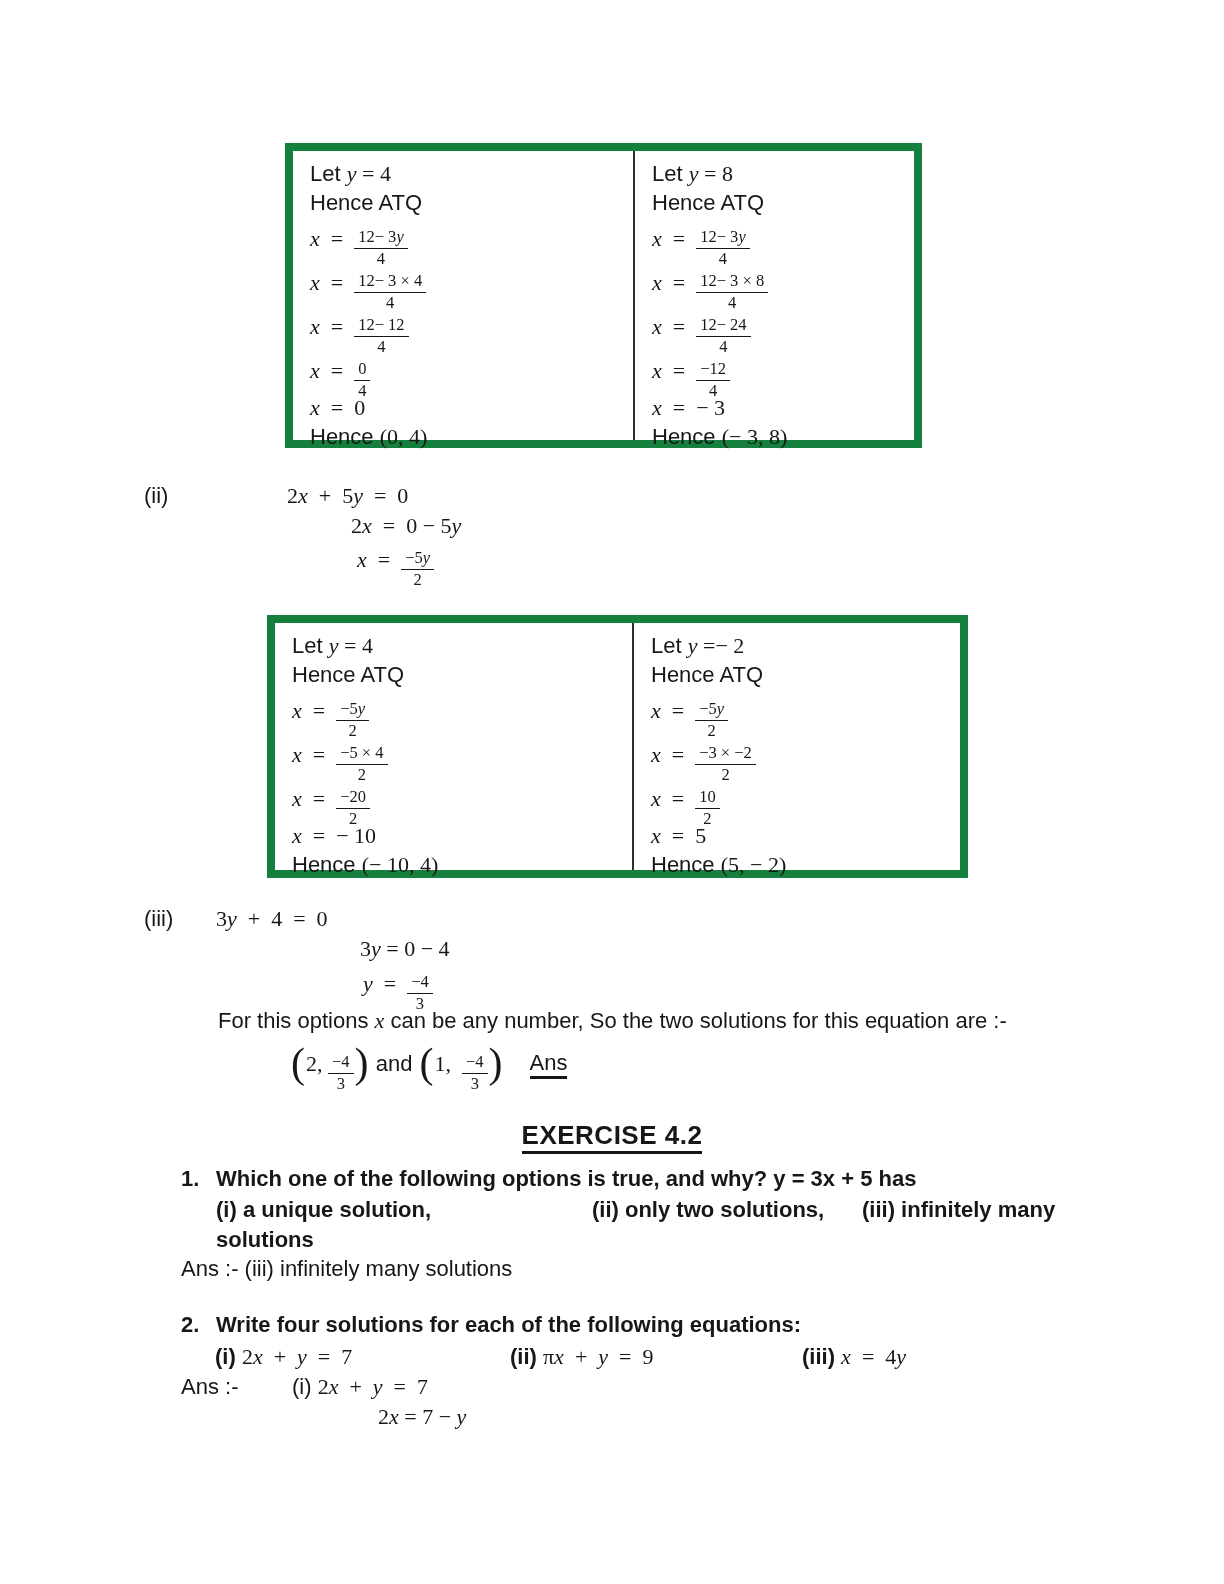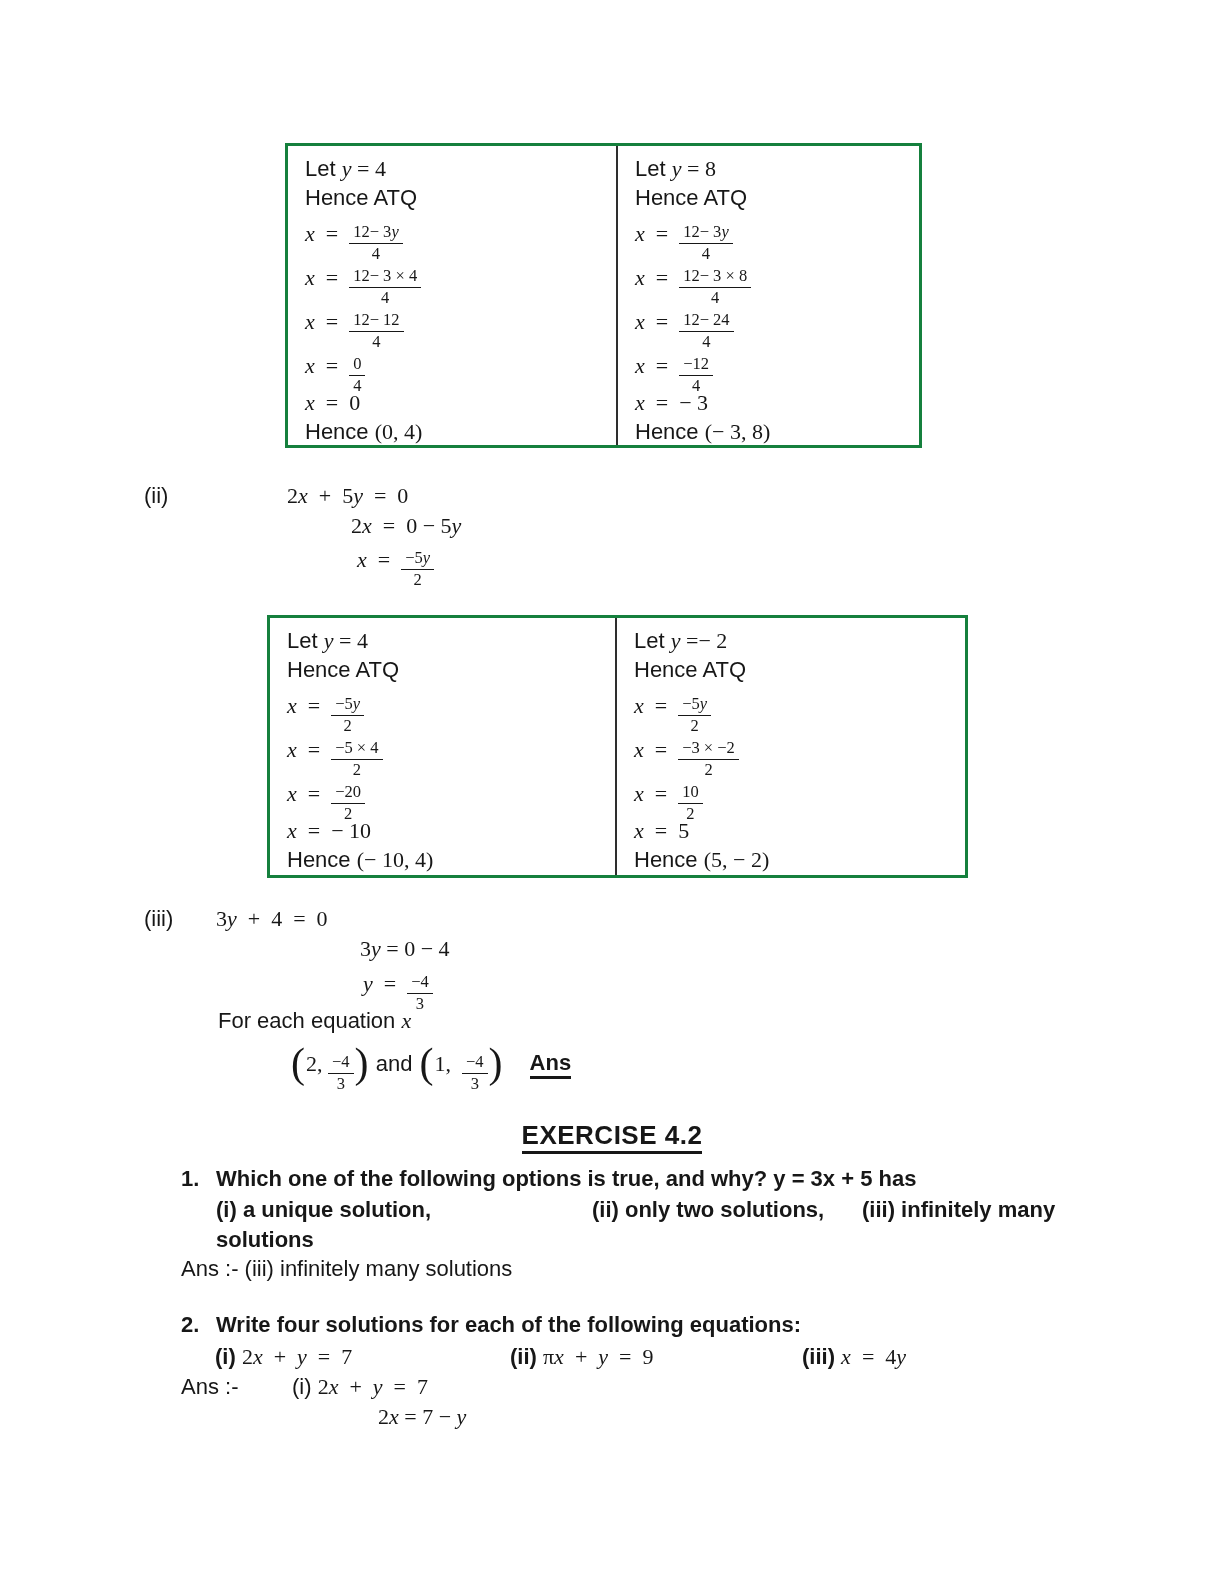--- a/index.html
+++ b/index.html
@@ -8,37 +8,37 @@
     position:relative; width:1224px; height:1584px; background:#ffffff;
     font-family:"Liberation Sans", sans-serif; font-size:22px; color:#171717;
     overflow:hidden;
   }
   .abs { position:absolute; }
   .b { font-weight:bold; }
   .sans { font-family:"Liberation Sans", sans-serif; white-space:pre; }
   .math { font-family:"Liberation Serif", serif; white-space:pre; }
   .mv { font-family:"Liberation Serif", serif; font-style:italic; }
   
-  .mtable { position:absolute; border:3px solid #15803d; display:flex; background:#fff; }
+  .mtable { position:absolute; border:8px solid #15803d; display:flex; background:#fff;gap:12px; }
   .cell { height:100%; padding:8px 0 0 17px; }
   .cell-r { border-left:2px solid #2e2e2e; flex:1; }
   .tline { display:flex; align-items:center; height:29px; }
   .tstep { display:flex; align-items:center; height:44px; }
   
   .frac { display:inline-flex; flex-direction:column; align-items:center; line-height:1.12;margin-top:18px; }
   .frac .num, .frac .den { font-size:16.5px; font-family:"Liberation Serif", serif; white-space:pre; }
   .frac .num { border-bottom:1.5px solid #171717; padding:0 4px 1px; }
   .frac .den { padding-top:1px; }
   
   .eqrow { position:absolute; display:flex; align-items:center; height:30px; }
   .eqrow.fr { height:48px; }
   
   .sol { position:absolute; display:flex; align-items:center; height:52px; }
   .paren { font-family:"Liberation Serif", serif; font-size:42px; font-weight:300; line-height:0.85; padding:0 1px; }
-  .ansu { font-family:"Liberation Sans", sans-serif; font-weight:bold; border-bottom:3px solid #171717; padding-bottom:0px; margin-left:26px; }
+  .ansu { font-family:"Liberation Sans", sans-serif; font-weight:normal; border-bottom:3px solid #171717; padding-bottom:0px; margin-left:26px; }
   .headu { font-weight:bold; font-size:26px; border-bottom:3px solid #171717; padding-bottom:1px; letter-spacing:0.5px; }
 </style>
 </head>
 <body>
 
 <div id="page">
 
   <div class="mtable" style="left:285px;top:143px;width:637px;height:305px;">
     <div class="cell" style="width:328px;">
       <div class="tline">
@@ -205,21 +205,21 @@
   <div class="eqrow sans" style="left:144px;top:904px;">(iii)</div>
   <div class="eqrow math" style="left:216px;top:904px;"><span>3</span><span class="mv">y</span><span>  +  4  =  0</span></div>
   <div class="eqrow math" style="left:360px;top:934px;"><span>3</span><span class="mv">y</span><span> = 0 − 4</span></div>
   <div class="eqrow fr" style="left:363px;top:960px;">
     <span class="math"><span class="mv">y</span><span>  =  </span></span>
     <span class="frac">
         <span class="num"><span>−4</span></span>
         <span class="den">3</span>
       </span>
   </div>
-  <div class="eqrow sans" style="left:218px;top:1006px;"><span>For each equation </span><span class="mv">x</span></div>
+  <div class="eqrow sans" style="left:218px;top:1006px;"><span>For this options </span><span class="mv">x</span><span> can be any number, So the two solutions for this equation are :-</span></div>
 
   <div class="sol" style="left:290px;top:1038px;">
     <span class="paren">(</span>
     <span class="math">2, </span>
     <span class="frac">
         <span class="num">−4</span>
         <span class="den">3</span>
       </span>
     <span class="paren">)</span>
     <span class="sans"> and </span>

